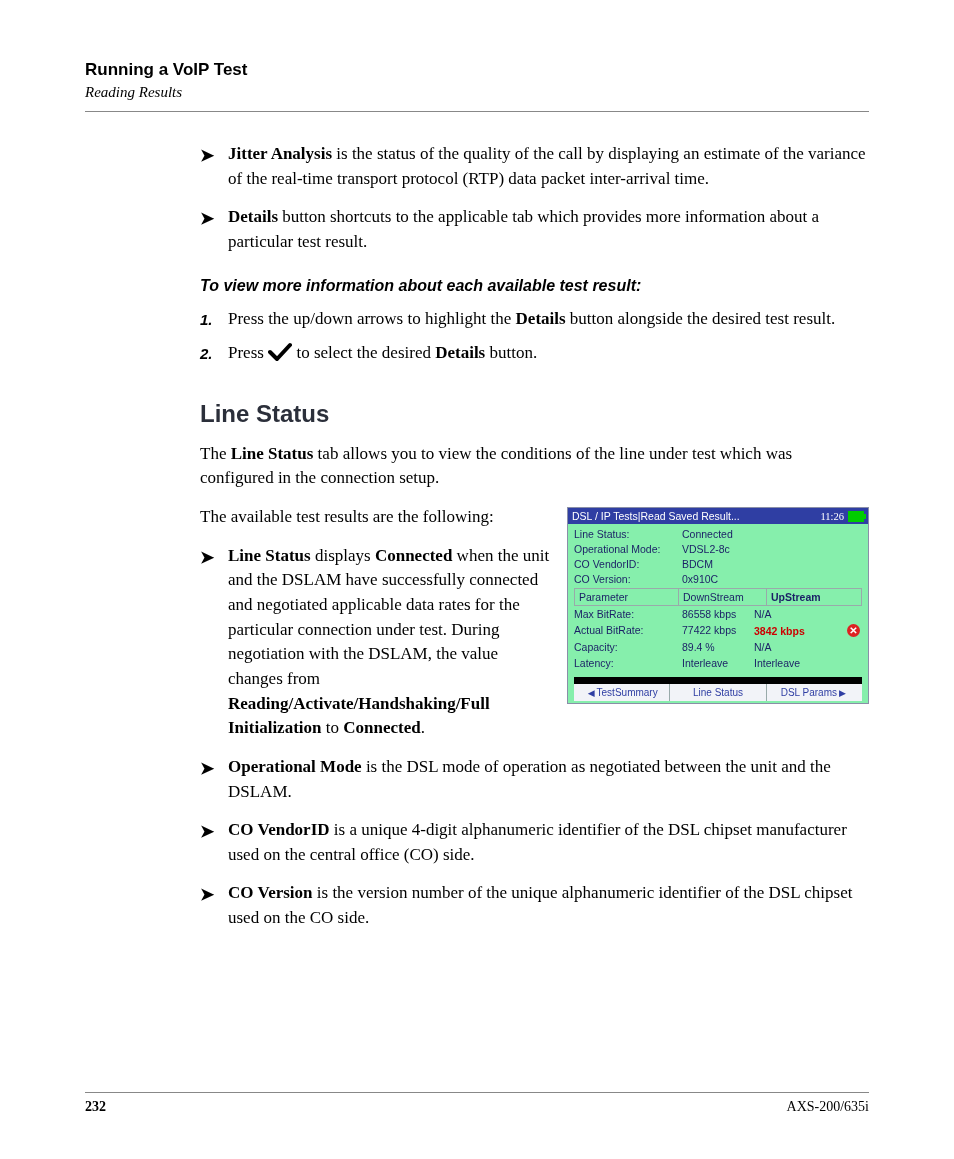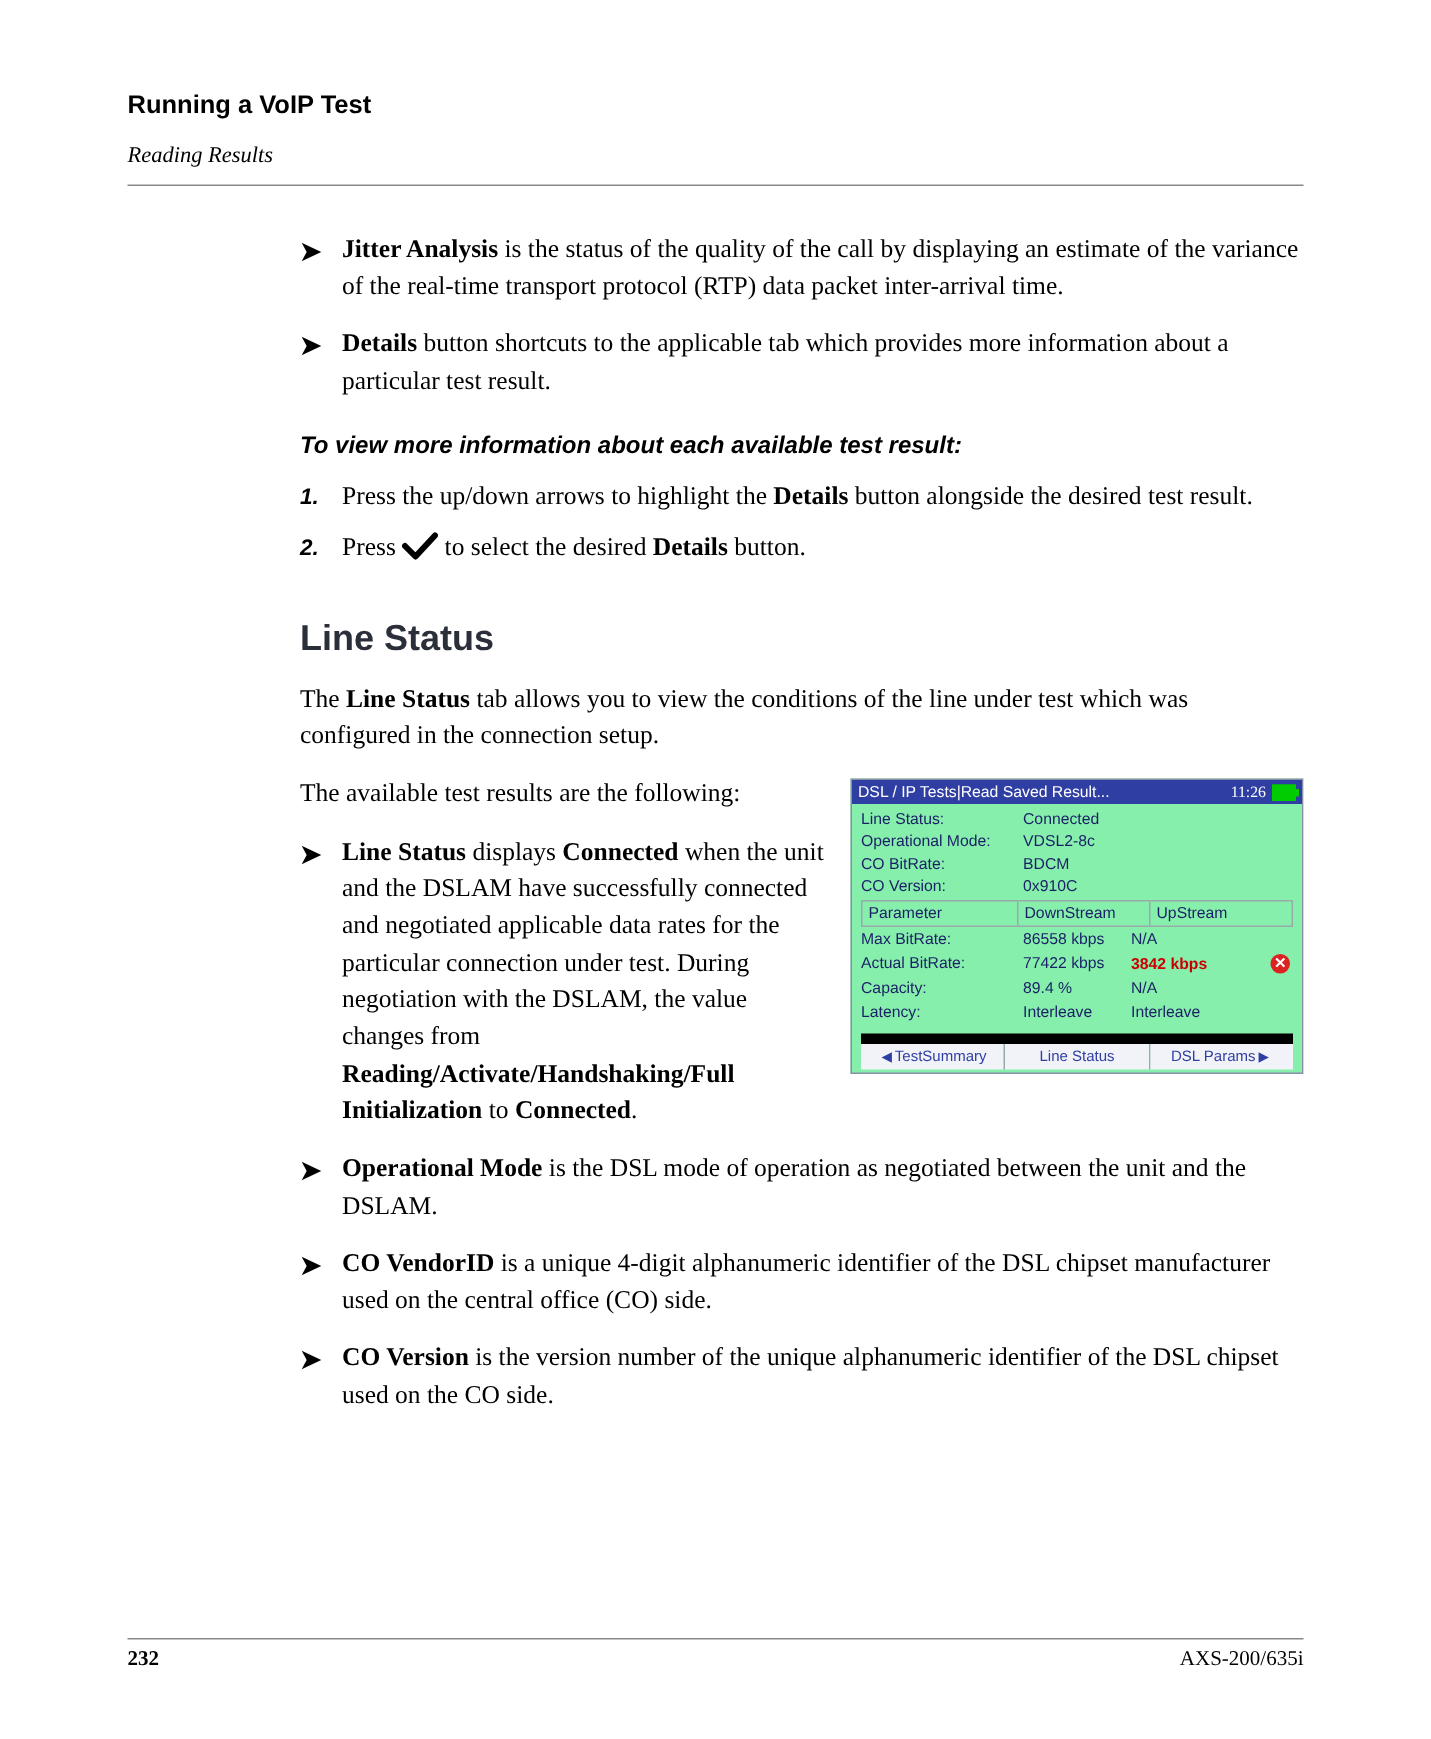--- a/index.html
+++ b/index.html
@@ -13,21 +13,21 @@
   .page {
     padding: 60px 85px 40px 85px;
     box-sizing: border-box;
     min-height: 1159px;
     position: relative;
   }
   .running-head {
     font-family: Verdana, Arial, sans-serif;
     font-weight: bold;
     font-size: 17px;
-    margin-bottom: 16px;
+    margin-bottom: 4px;
   }
   .subhead {
     font-style: italic;
     font-size: 15px;
     margin-bottom: 10px;
   }
   .rule {
     border: none;
     border-top: 1px solid #888;
     margin: 0 0 30px 0;
@@ -128,21 +128,21 @@
   .ss-thead {
     display: flex;
     border: 1px solid #9aa;
     margin-top: 2px;
   }
   .ss-thead > div {
     padding: 2px 4px;
     border-right: 1px solid #9aa;
     box-sizing: border-box;
   }
-  .ss-thead > div:last-child { border-right: none; }
+  .ss-thead > div:last-child { border-right: none; font-weight: bold; }
   .col-p { width: 104px; }
   .col-d { width: 88px; }
   .col-u { flex: 1; }
   .ss-trow { display: flex; padding: 2px 0; }
   .ss-trow .col-p { width: 108px; padding-left: 0; }
   .ss-trow .col-d { width: 72px; }
   .ss-trow .col-u { flex: 1; display: flex; align-items: center; justify-content: space-between; padding-right: 2px; }
   .red { color: #c00; font-weight: bold; }
   .err-icon {
     display: inline-block;
@@ -241,21 +241,21 @@
           <div id="ss-rows">
               <div class="ss-row">
                 <div class="ss-label">Line Status:</div>
                 <div class="ss-val">Connected</div>
               </div>
               <div class="ss-row">
                 <div class="ss-label">Operational Mode:</div>
                 <div class="ss-val">VDSL2-8c</div>
               </div>
               <div class="ss-row">
-                <div class="ss-label">CO BitRate:</div>
+                <div class="ss-label">CO VendorID:</div>
                 <div class="ss-val">BDCM</div>
               </div>
               <div class="ss-row">
                 <div class="ss-label">CO Version:</div>
                 <div class="ss-val">0x910C</div>
               </div>
             </div>
           <div class="ss-thead">
             <div class="col-p">Parameter</div>
             <div class="col-d">DownStream</div>

